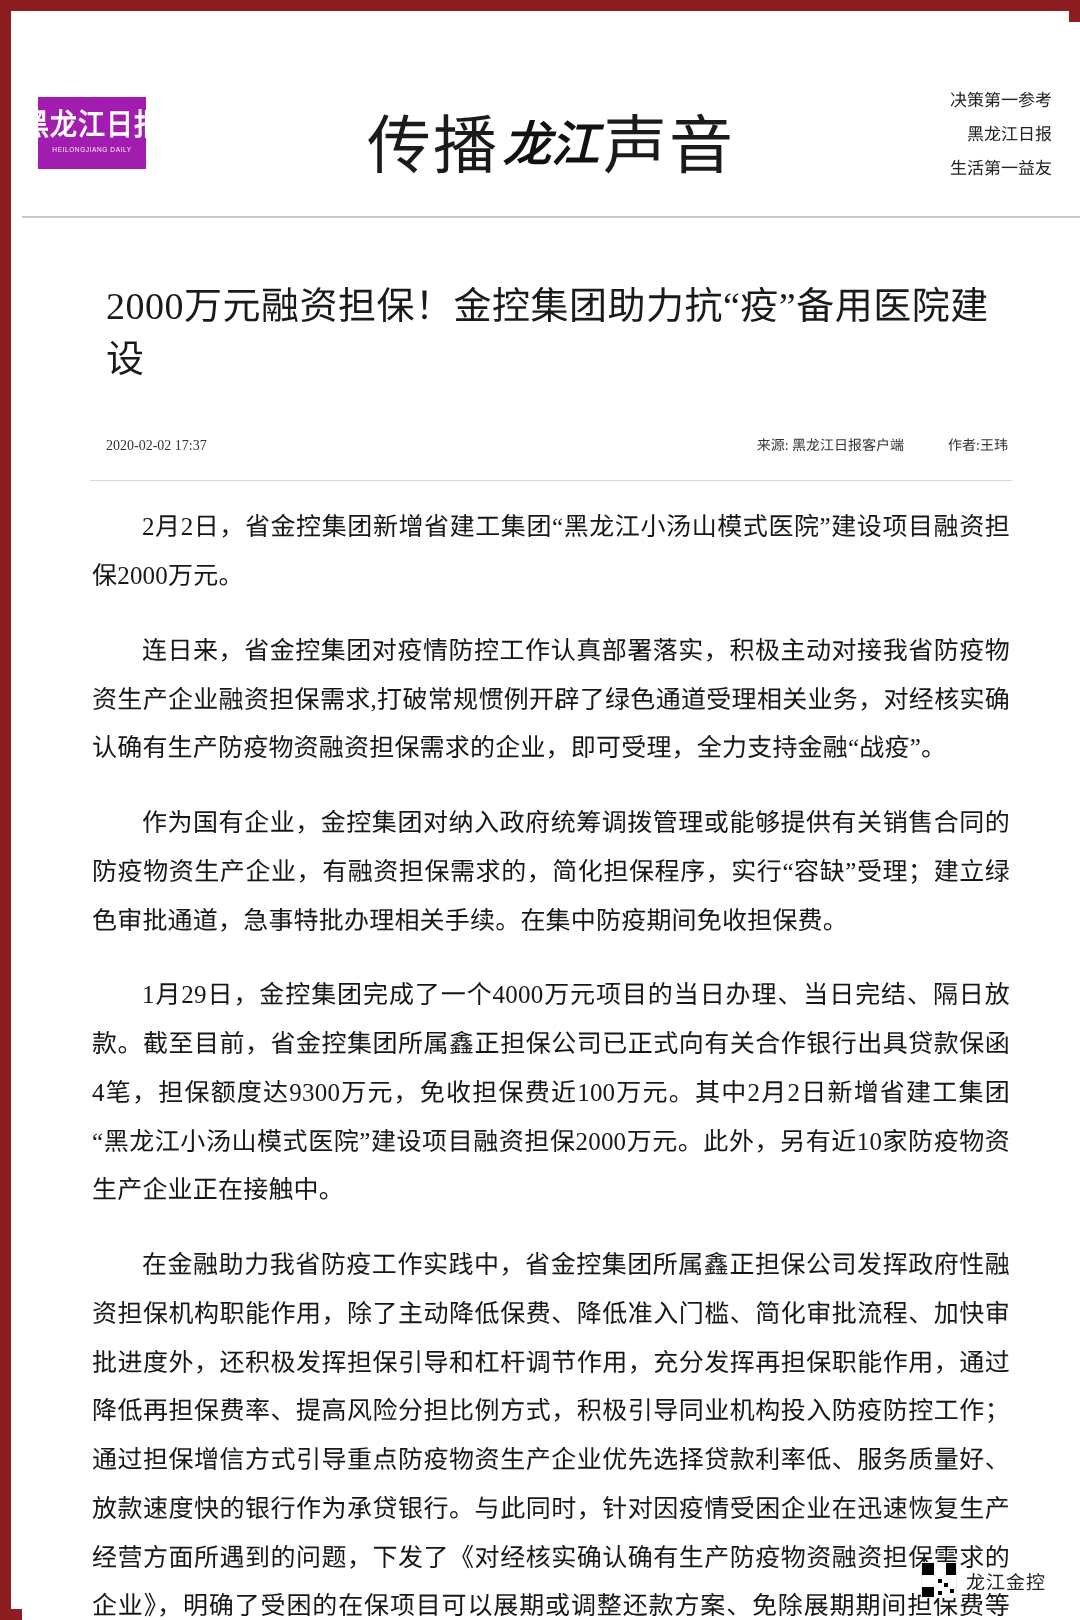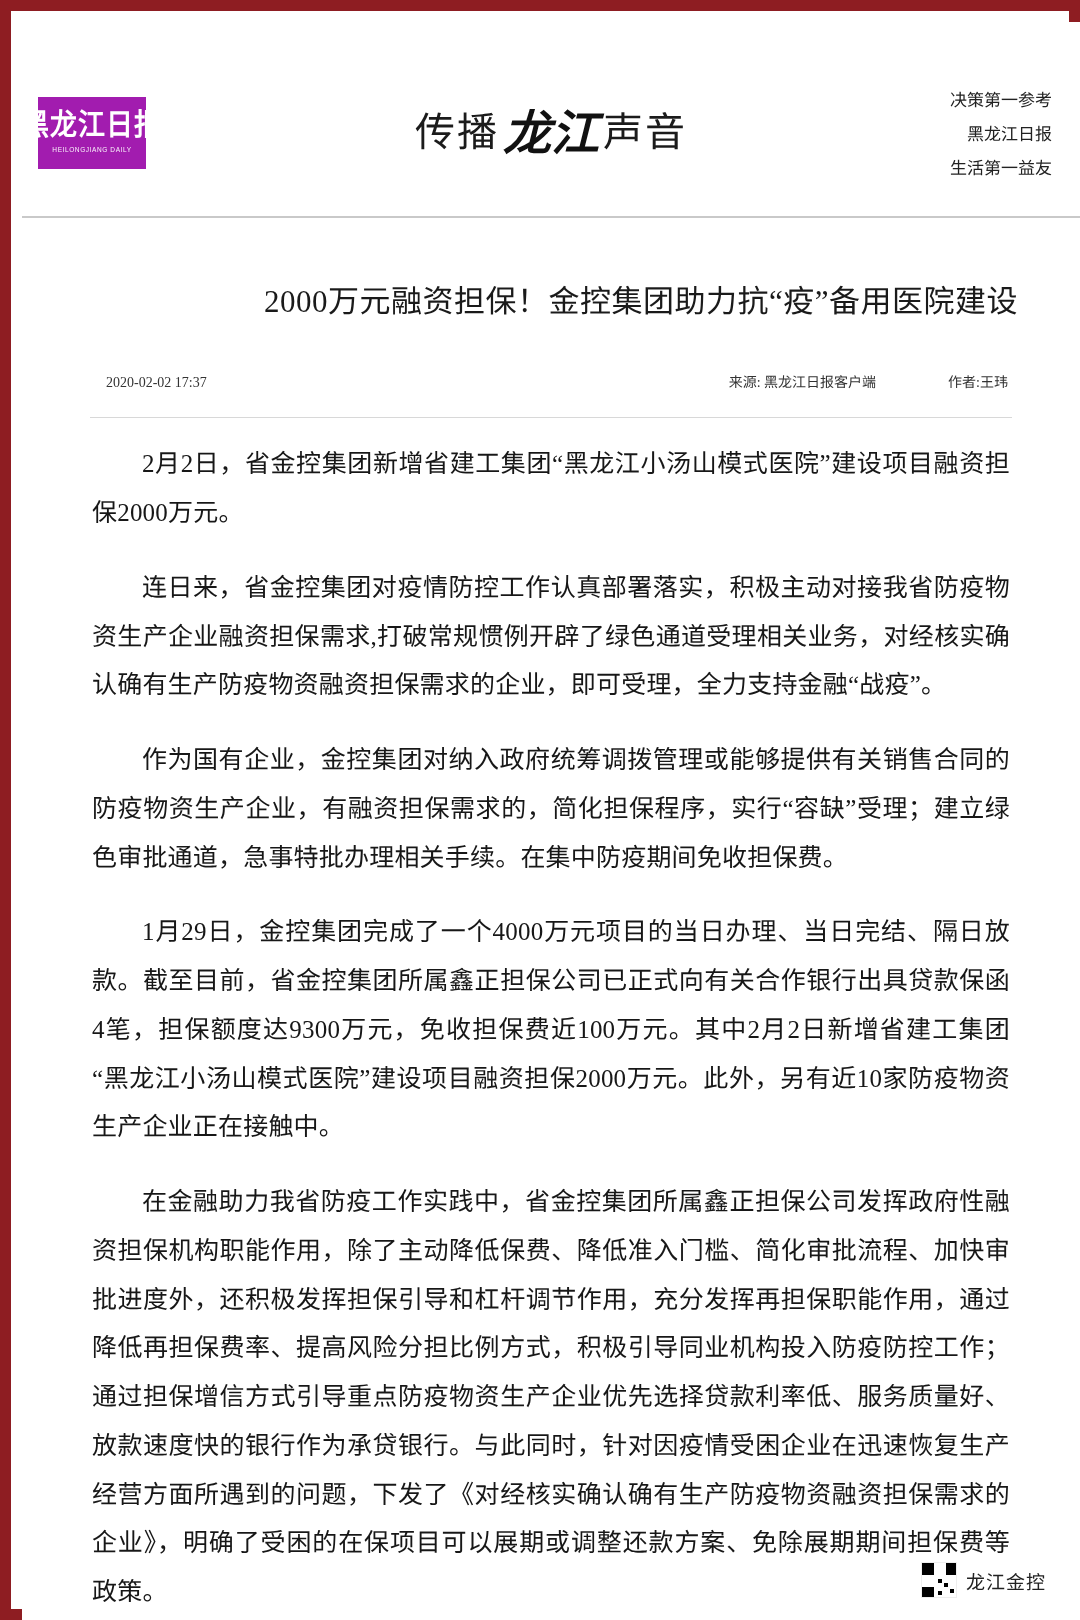--- a/index.html
+++ b/index.html
@@ -78,21 +78,21 @@
   .masthead-slogan {
     position: absolute;
     left: 0;
     right: 0;
     top: 72px;
     text-align: center;
     white-space: nowrap;
   }
   .slogan-plain {
     font-family: "Liberation Serif", serif;
-    font-size: 40px;
+    font-size: 64px;
     color: #1b1b1b;
     vertical-align: middle;
     letter-spacing: 2px;
   }
   .slogan-brush {
     font-family: "Liberation Serif", serif;
     font-weight: bold;
     font-style: italic;
     font-size: 48px;
     color: #111;
@@ -111,42 +111,41 @@
     line-height: 2.0;
   }
 
   
   .article {
     padding: 0 62px;
     box-sizing: border-box;
   }
   .headline {
     font-family: "Liberation Serif", serif;
-    font-size: 31px;
+    font-size: 38px;
     font-weight: normal;
     color: #1a1a1a;
     margin: 62px 0 0 0;
     padding-left: 22px;
     letter-spacing: 0.5px;
     line-height: 1.4;
-    text-align: right;
   }
   .meta {
     display: flex;
     justify-content: space-between;
     align-items: baseline;
     margin: 48px 0 0 0;
     padding: 0 10px 0 22px;
     font-family: "Liberation Serif", serif;
     font-size: 14px;
     color: #333;
   }
   .meta-right {
     display: flex;
-    gap: 72px;
+    gap: 44px;
     text-align: center;
   }
   .meta-divider {
     margin: 26px 6px 0 6px;
     border: 0;
     border-top: 1px solid #d8d8d8;
   }
 
   .body-text {
     margin-top: 22px;

